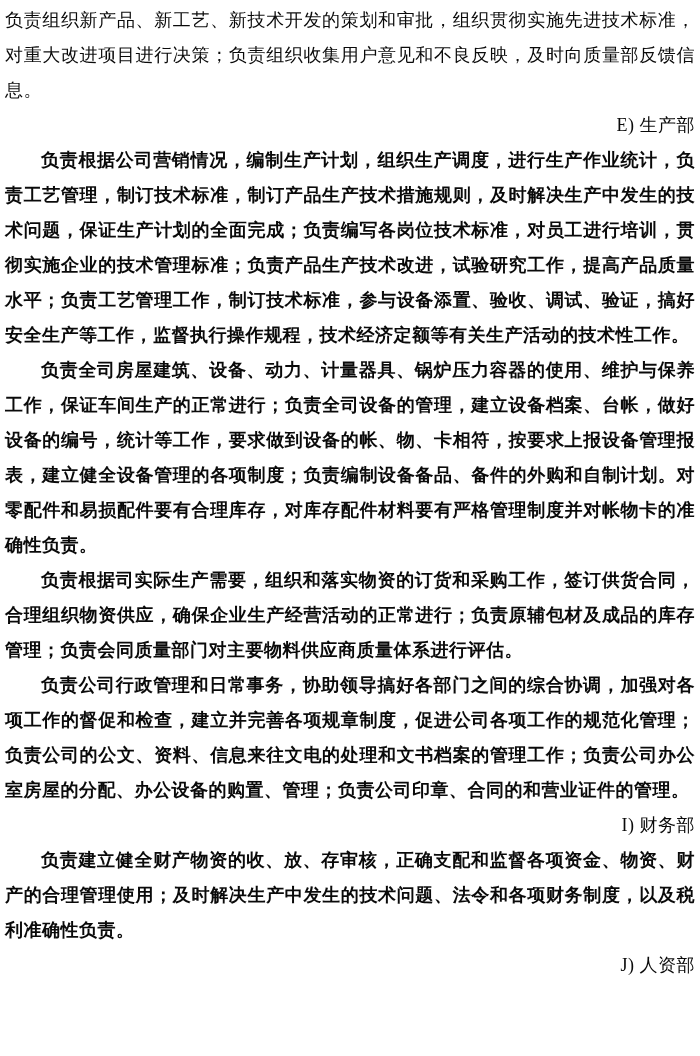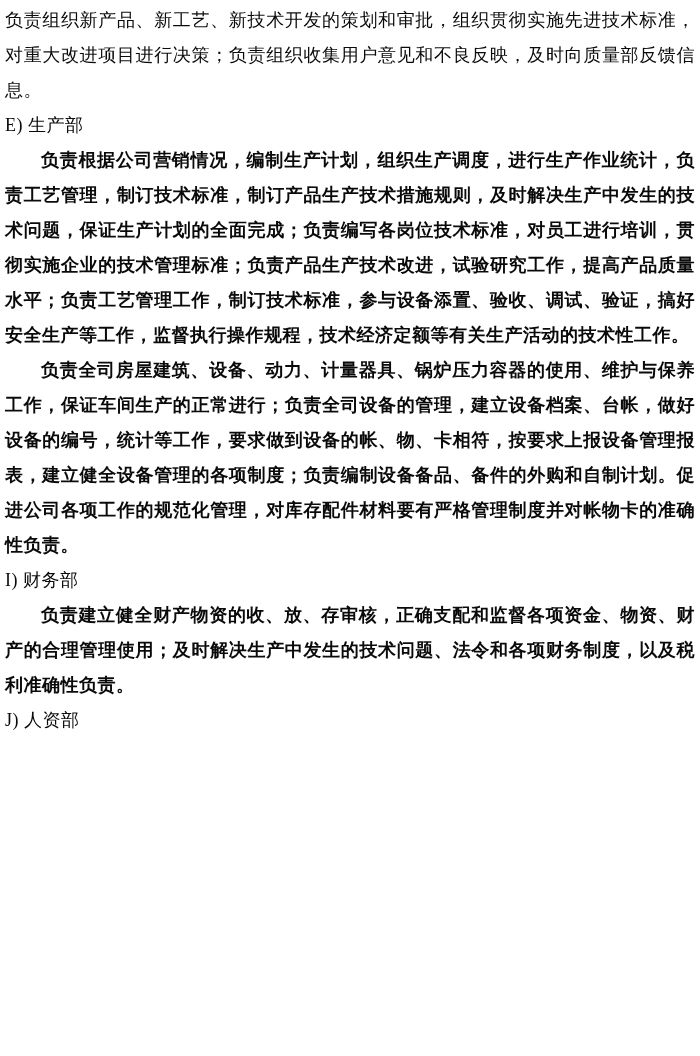--- a/index.html
+++ b/index.html
@@ -34,28 +34,30 @@
     text-justify: inter-character;
   }
   .block.paragraph {
     text-indent: 2em;
     font-weight: bold;
   }
   .block.paragraph-continuation {
     text-indent: 0;
   }
   .block.heading {
-    text-align: left;
+    text-align: right;
     text-indent: 0;
   }
 </style>
 </head>
 <body>
 
 <main class="page" style="background: rgb(255, 255, 255); color: rgb(10, 10, 10);">
     <p class="block paragraph-continuation">负责组织新产品、新工艺、新技术开发的策划和审批，组织贯彻实施先进技术标准，对重大改进项目进行决策；负责组织收集用户意见和不良反映，及时向质量部反馈信息。</p>
     <div class="block heading">E) 生产部</div>
     <p class="block paragraph">负责根据公司营销情况，编制生产计划，组织生产调度，进行生产作业统计，负责工艺管理，制订技术标准，制订产品生产技术措施规则，及时解决生产中发生的技术问题，保证生产计划的全面完成；负责编写各岗位技术标准，对员工进行培训，贯彻实施企业的技术管理标准；负责产品生产技术改进，试验研究工作，提高产品质量水平；负责工艺管理工作，制订技术标准，参与设备添置、验收、调试、验证，搞好安全生产等工作，监督执行操作规程，技术经济定额等有关生产活动的技术性工作。</p>
-    <p class="block paragraph">负责全司房屋建筑、设备、动力、计量器具、锅炉压力容器的使用、维护与保养工作，保证车间生产的正常进行；负责全司设备的管理，建立设备档案、台帐，做好设备的编号，统计等工作，要求做到设备的帐、物、卡相符，按要求上报设备管理报表，建立健全设备管理的各项制度；负责编制设备备品、备件的外购和自制计划。促进公司各项工作的规范化管理，对库存配件材料要有严格管理制度并对帐物卡的准确性负责。</p>
+    <p class="block paragraph">负责全司房屋建筑、设备、动力、计量器具、锅炉压力容器的使用、维护与保养工作，保证车间生产的正常进行；负责全司设备的管理，建立设备档案、台帐，做好设备的编号，统计等工作，要求做到设备的帐、物、卡相符，按要求上报设备管理报表，建立健全设备管理的各项制度；负责编制设备备品、备件的外购和自制计划。对零配件和易损配件要有合理库存，对库存配件材料要有严格管理制度并对帐物卡的准确性负责。</p>
+    <p class="block paragraph">负责根据司实际生产需要，组织和落实物资的订货和采购工作，签订供货合同，合理组织物资供应，确保企业生产经营活动的正常进行；负责原辅包材及成品的库存管理；负责会同质量部门对主要物料供应商质量体系进行评估。</p>
+    <p class="block paragraph">负责公司行政管理和日常事务，协助领导搞好各部门之间的综合协调，加强对各项工作的督促和检查，建立并完善各项规章制度，促进公司各项工作的规范化管理；负责公司的公文、资料、信息来往文电的处理和文书档案的管理工作；负责公司办公室房屋的分配、办公设备的购置、管理；负责公司印章、合同的和营业证件的管理。</p>
     <div class="block heading">I) 财务部</div>
     <p class="block paragraph">负责建立健全财产物资的收、放、存审核，正确支配和监督各项资金、物资、财产的合理管理使用；及时解决生产中发生的技术问题、法令和各项财务制度，以及税利准确性负责。</p>
     <div class="block heading">J) 人资部</div>
   </main>
 
 </body></html>

